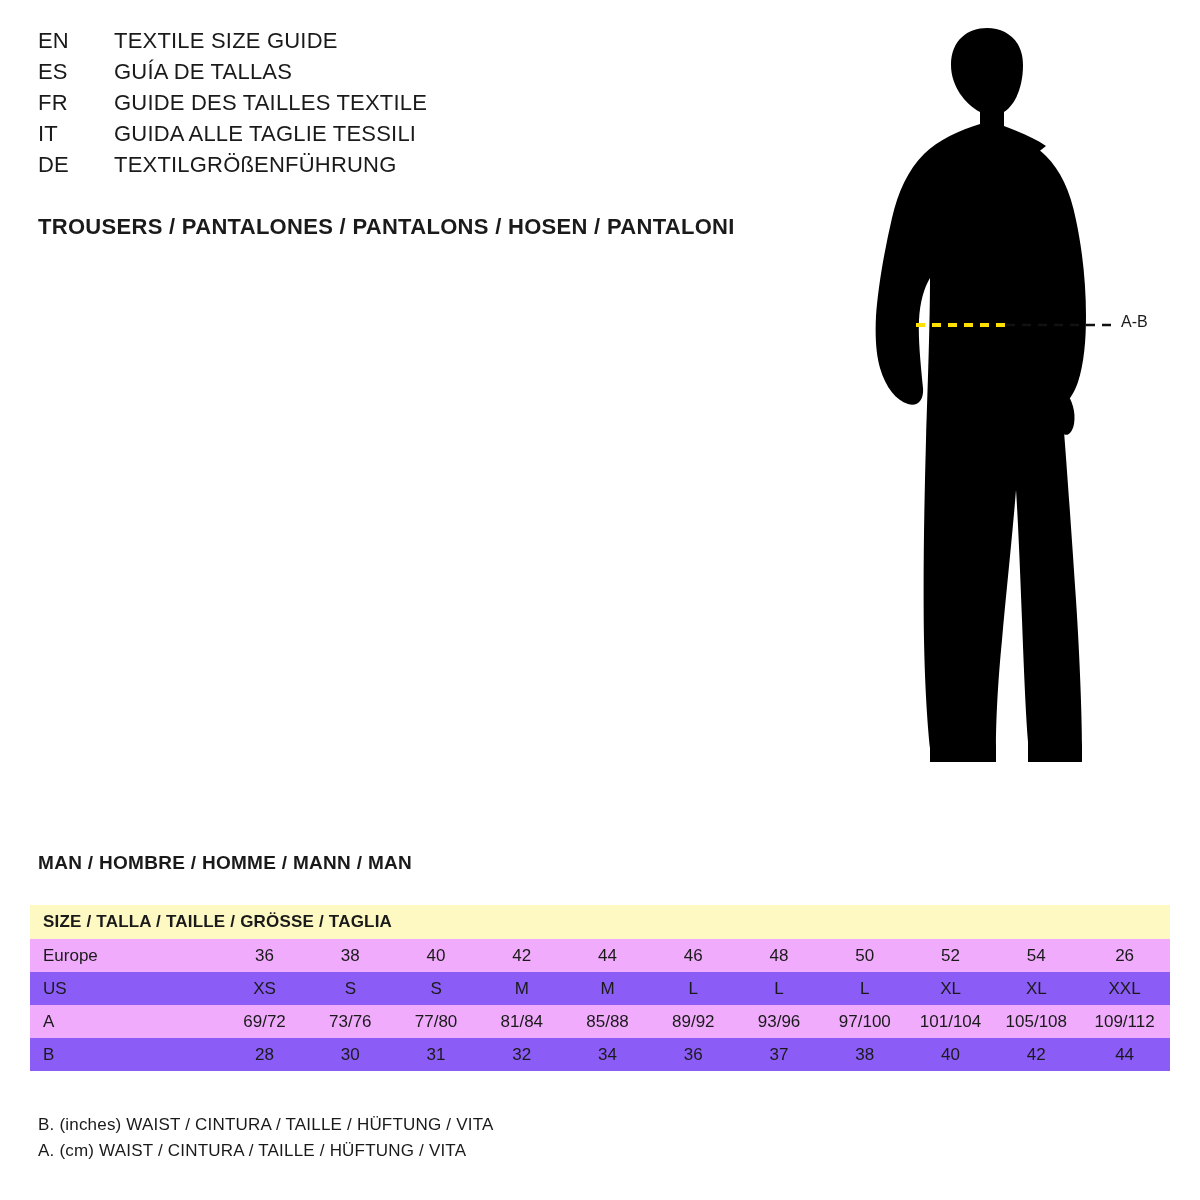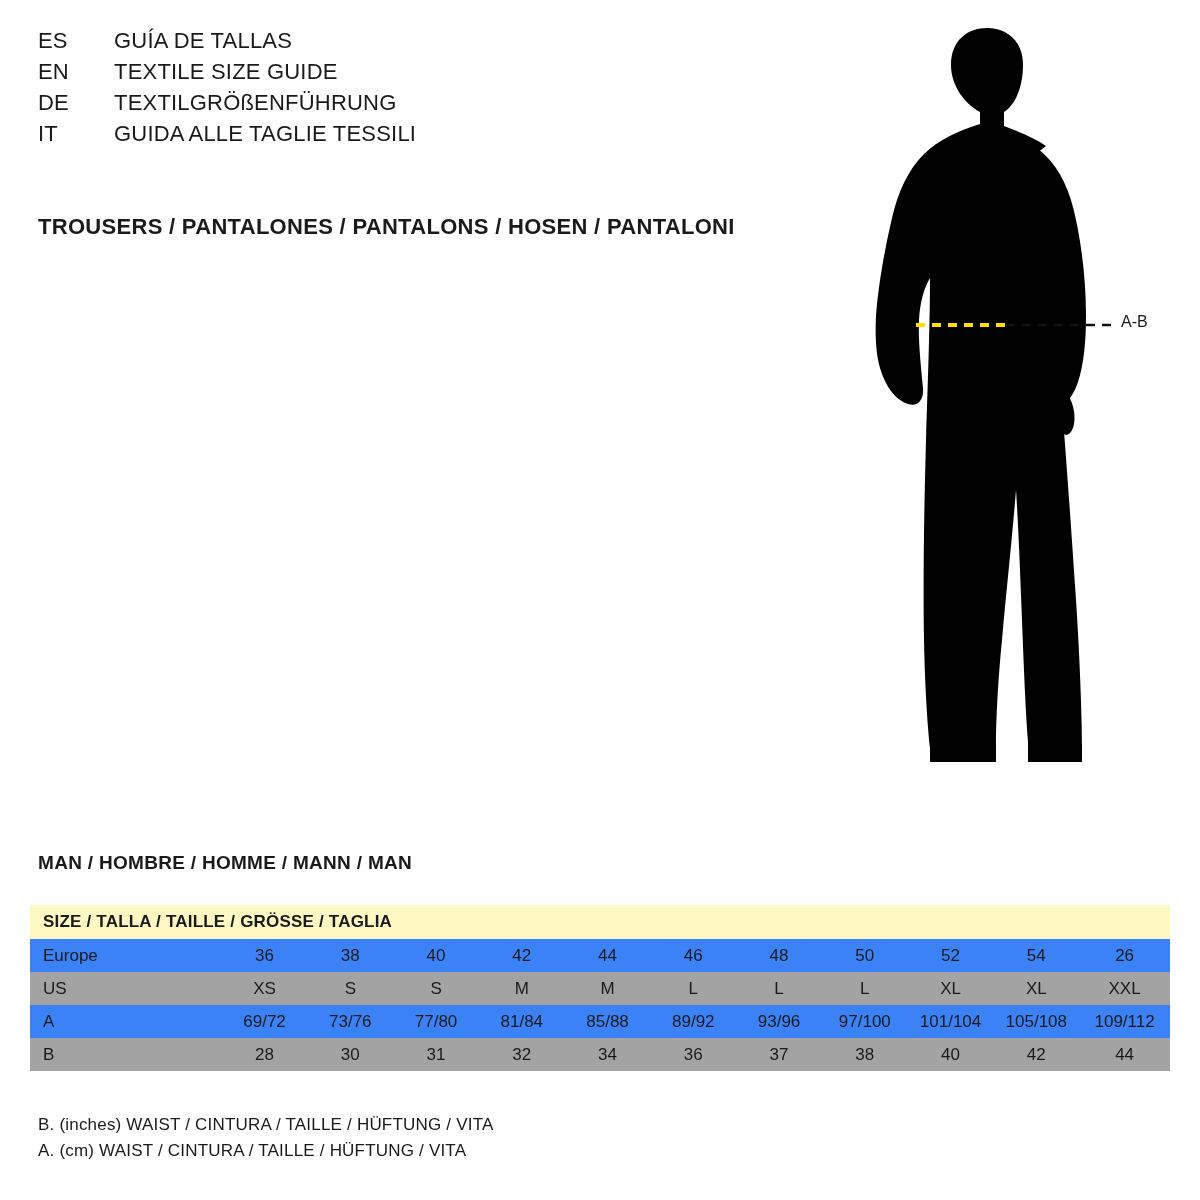--- a/index.html
+++ b/index.html
@@ -106,54 +106,58 @@
     padding-left: 13px;
     font-weight: bold;
     font-size: 17px;
     height: 34px;
     letter-spacing: 0.2px;
   }
   table.size-table td.rowlabel {
     text-align: left;
     padding-left: 13px;
   }
-  tr.alt td { background: #3b82f6; }
-  tr.plain td { background: #a3a3a3; }
+  tr.alt td { background: #f0abfc; }
+  tr.plain td { background: #8b5cf6; }
 
   .footnotes {
     position: absolute;
     left: 38px;
     top: 1112px;
   }
   .footnote {
     font-size: 17px;
     color: #1a1a1a;
     line-height: 26px;
     letter-spacing: 0.2px;
   }
 </style>
 </head>
 <body>
 
 <div class="lang-block">
   <div class="lang-row">
+    <span class="lang-code">EN</span>
+    <span class="lang-text">TEXTILE SIZE GUIDE</span>
+  </div>
+  <div class="lang-row">
     <span class="lang-code">ES</span>
     <span class="lang-text">GUÍA DE TALLAS</span>
   </div>
   <div class="lang-row">
-    <span class="lang-code">EN</span>
-    <span class="lang-text">TEXTILE SIZE GUIDE</span>
+    <span class="lang-code">FR</span>
+    <span class="lang-text">GUIDE DES TAILLES TEXTILE</span>
+  </div>
+  <div class="lang-row">
+    <span class="lang-code">IT</span>
+    <span class="lang-text">GUIDA ALLE TAGLIE TESSILI</span>
   </div>
   <div class="lang-row">
     <span class="lang-code">DE</span>
     <span class="lang-text">TEXTILGRÖßENFÜHRUNG</span>
-  </div>
-  <div class="lang-row">
-    <span class="lang-code">IT</span>
-    <span class="lang-text">GUIDA ALLE TAGLIE TESSILI</span>
   </div>
 </div>
 
 <div class="garment-title">TROUSERS / PANTALONES / PANTALONS / HOSEN / PANTALONI</div>
 
 <div class="figure-wrap">
   <svg class="figure-svg" width="360" height="780" viewBox="0 0 360 780" xmlns="http://www.w3.org/2000/svg">
 
     <path d="M131,45 C131,20 148,8 167,8 C186,8 203,20 203,45 C203,66 196,84 184,92 L184,106 C200,112 215,118 226,126 L226,126 C210,140 190,146 172,146 C154,146 136,140 122,128 C133,118 147,110 160,105 L160,92 C145,84 131,66 131,45 Z" fill="#000000"></path>
 

